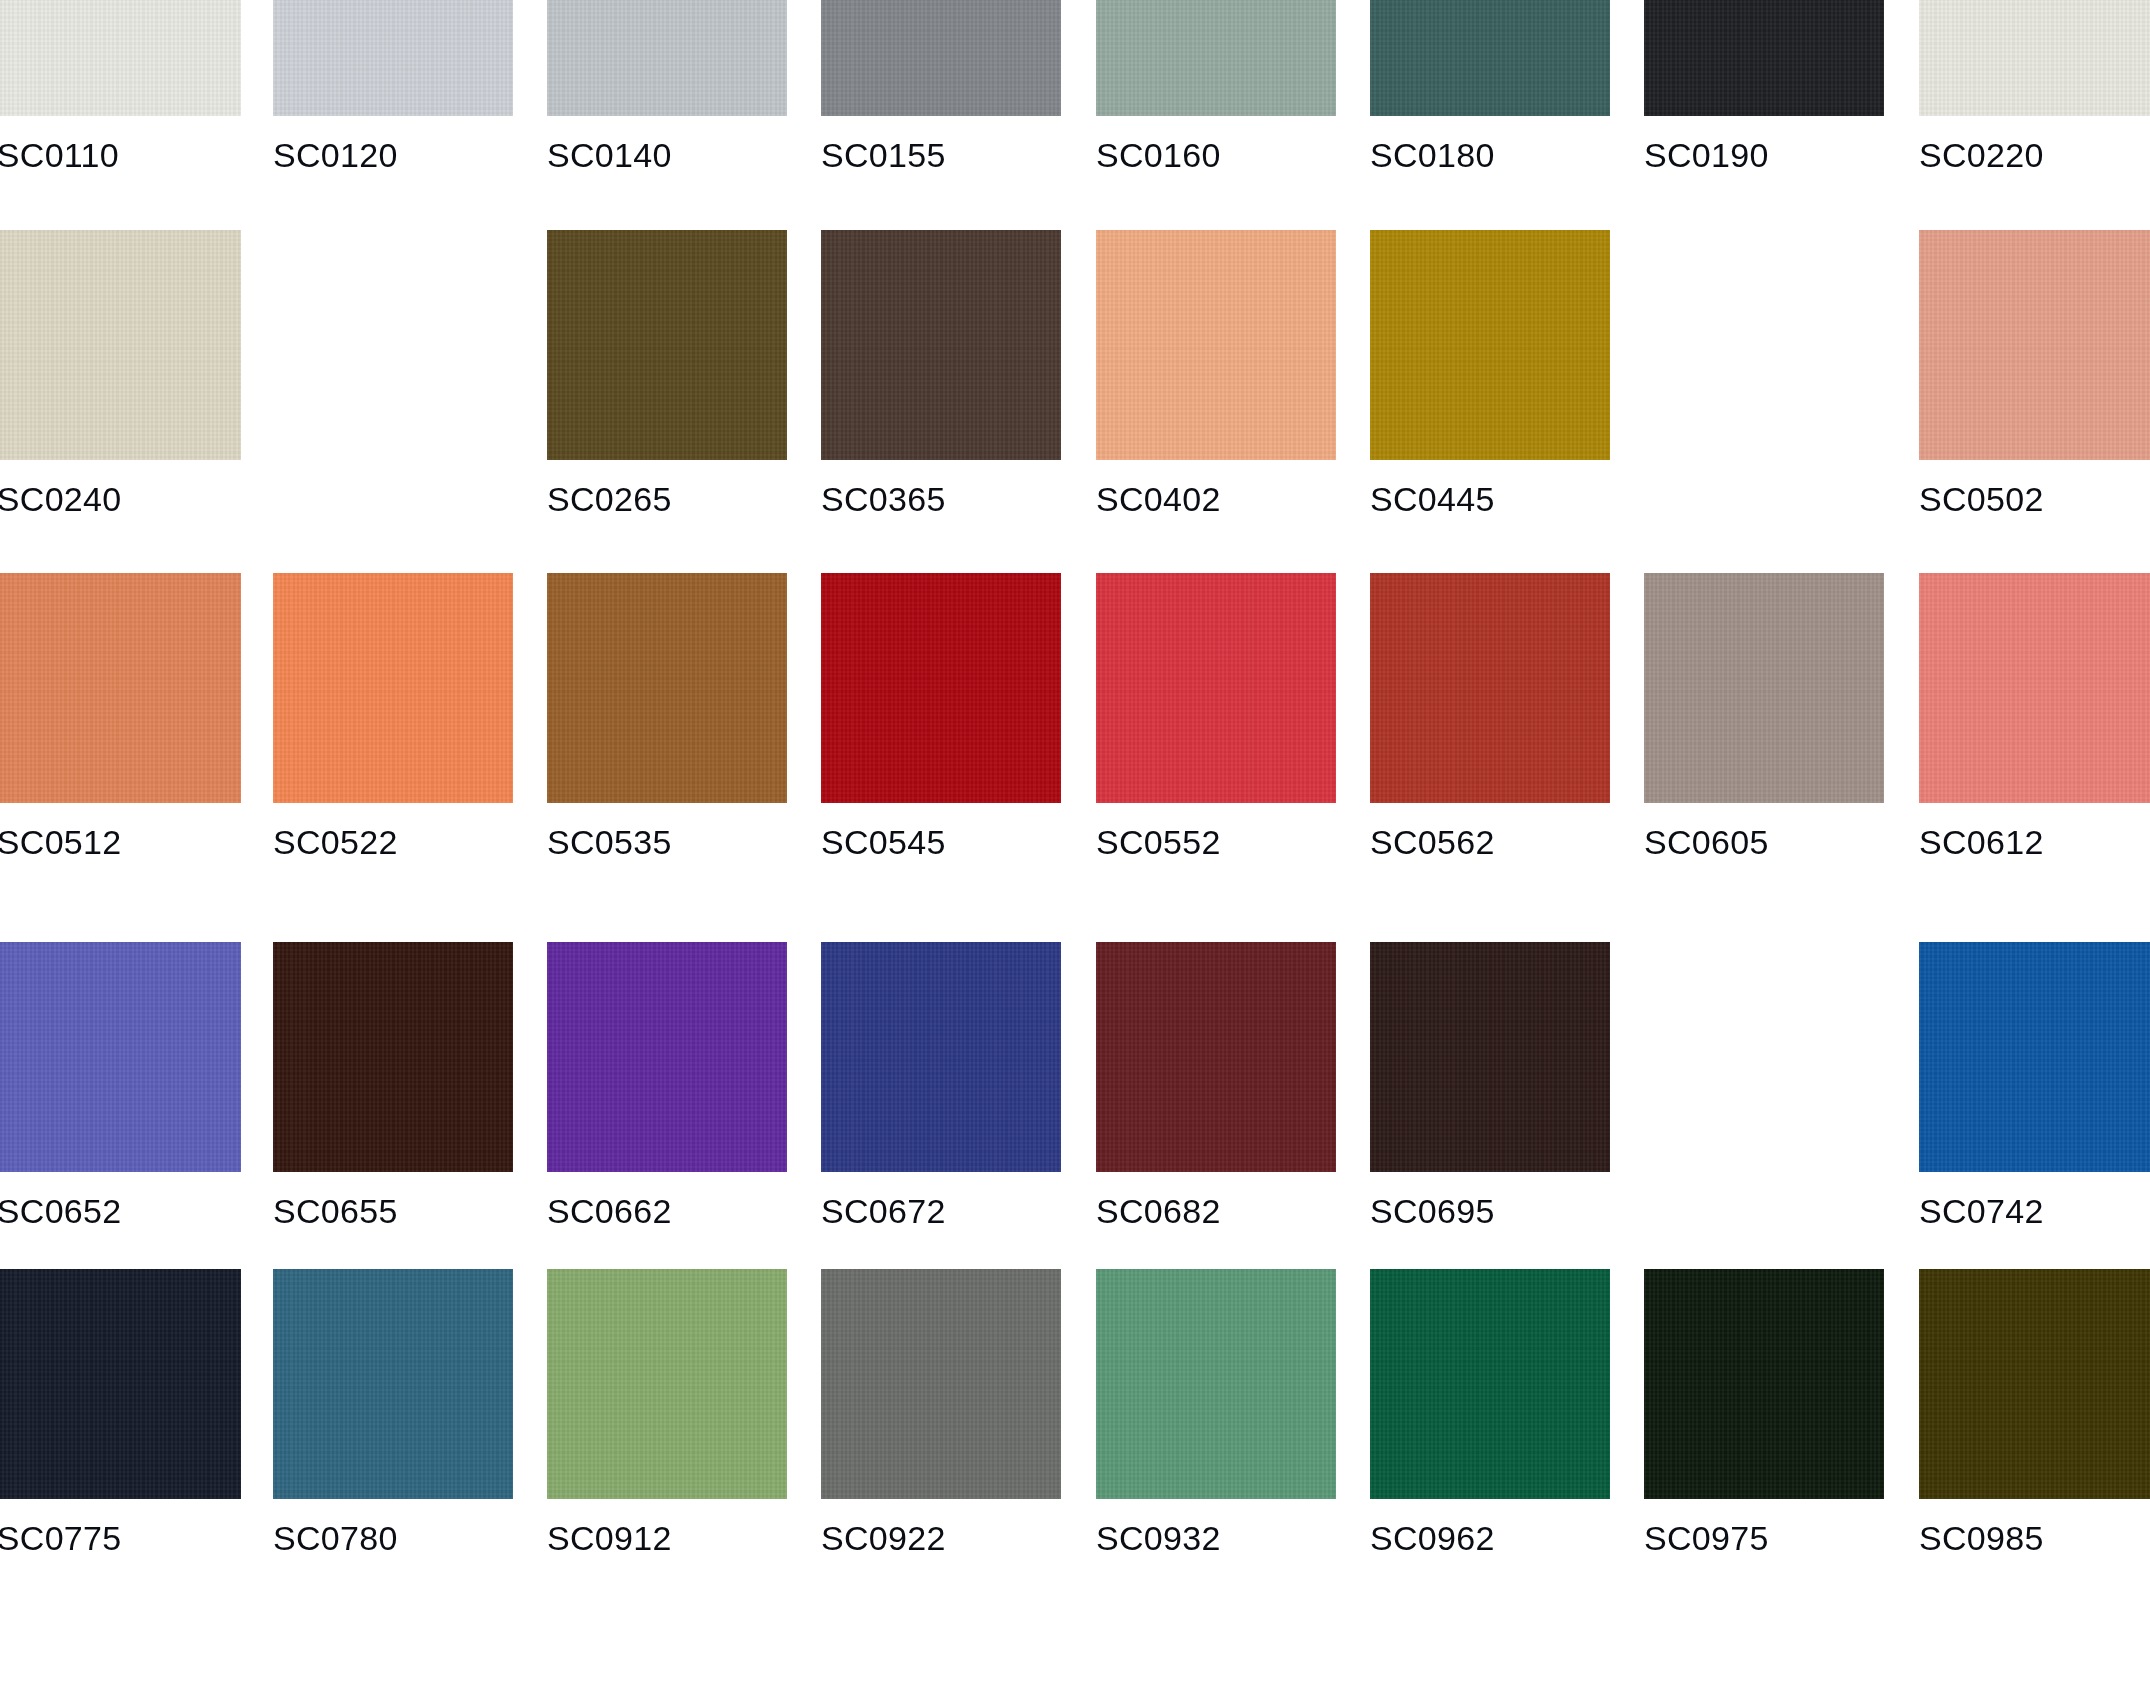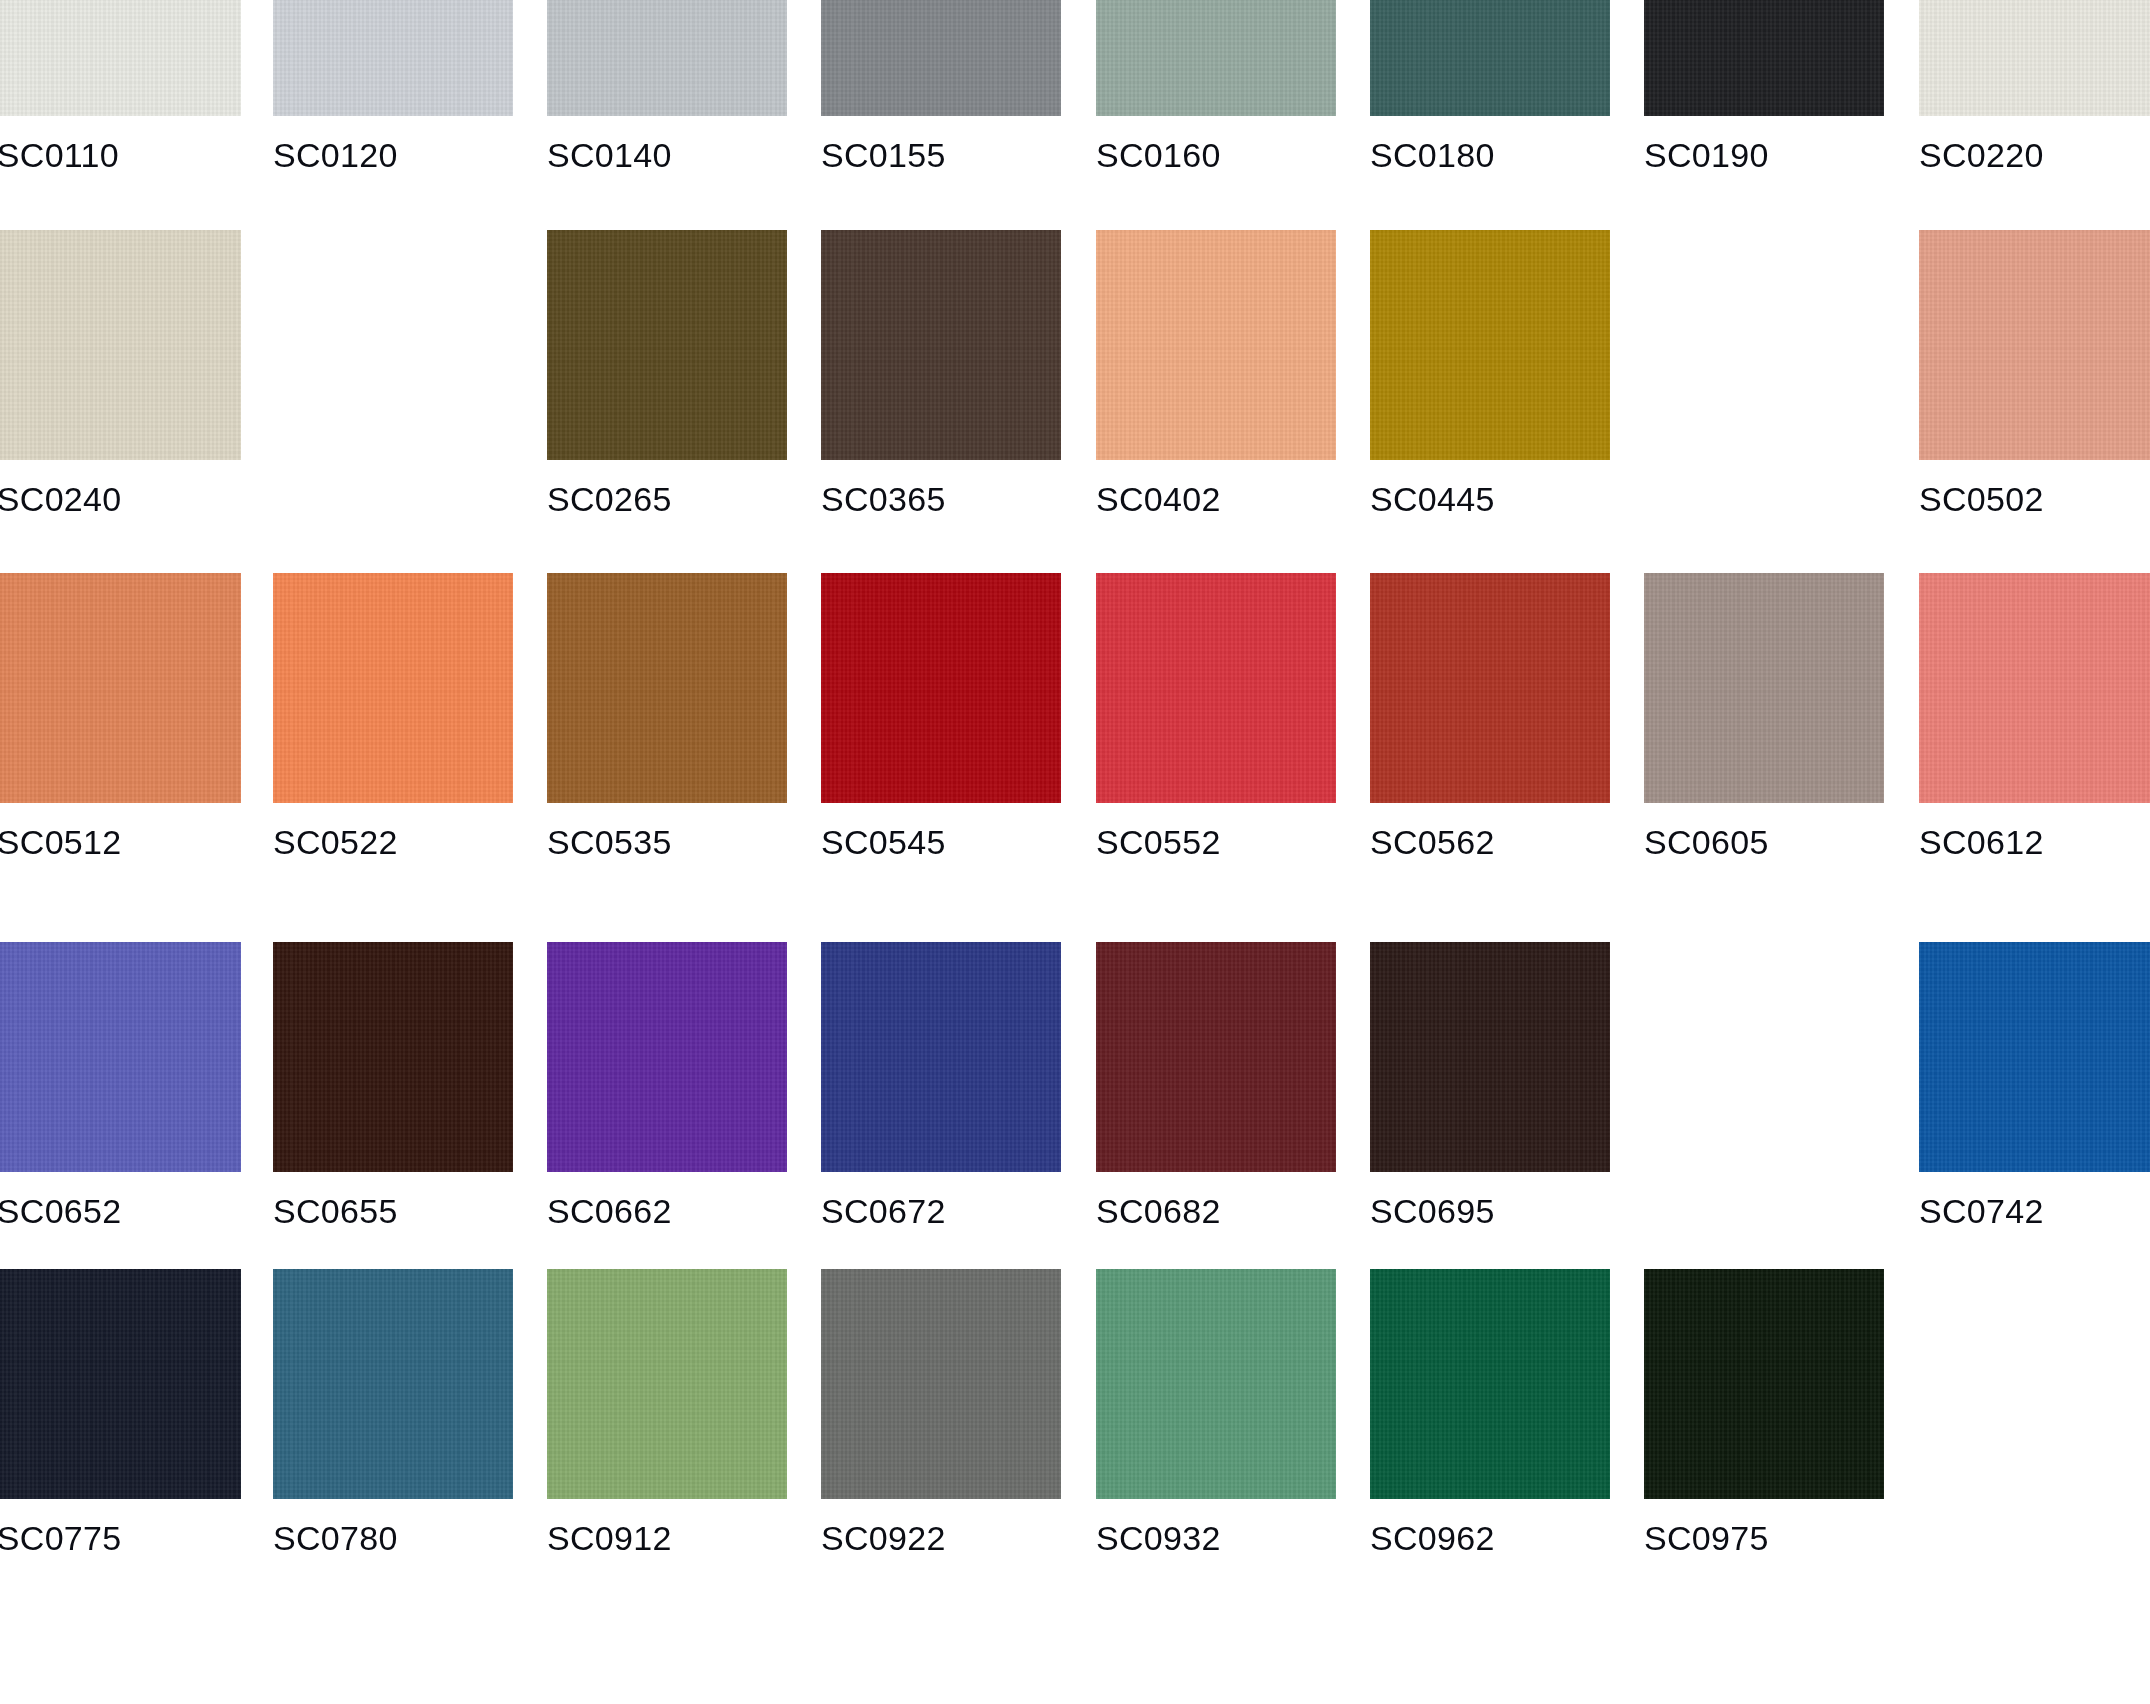--- a/index.html
+++ b/index.html
@@ -241,16 +241,20 @@
       <div class="swatch-label">SC0932</div>
     </div>
     <div class="swatch-cell col-5">
       <div class="swatch-color" style="background-color: rgb(6, 92, 60);"></div>
       <div class="swatch-label">SC0962</div>
     </div>
     <div class="swatch-cell col-6">
       <div class="swatch-color" style="background-color: rgb(13, 26, 12);"></div>
       <div class="swatch-label">SC0975</div>
     </div>
+    <div class="swatch-cell col-7">
+      <div class="swatch-color" style="background-color: rgb(62, 53, 4);"></div>
+      <div class="swatch-label">SC0985</div>
+    </div>
   </div>
 
 </div>
 
 
 </body></html>

